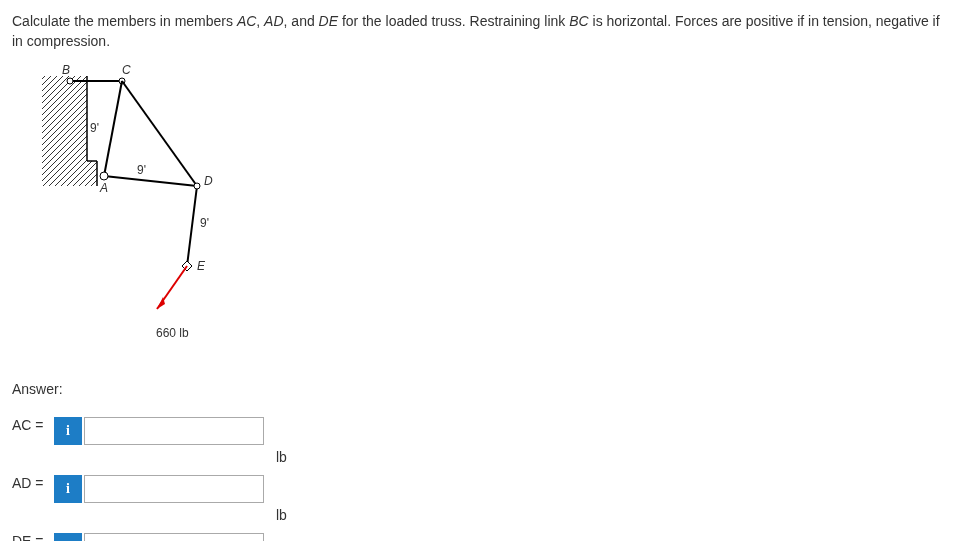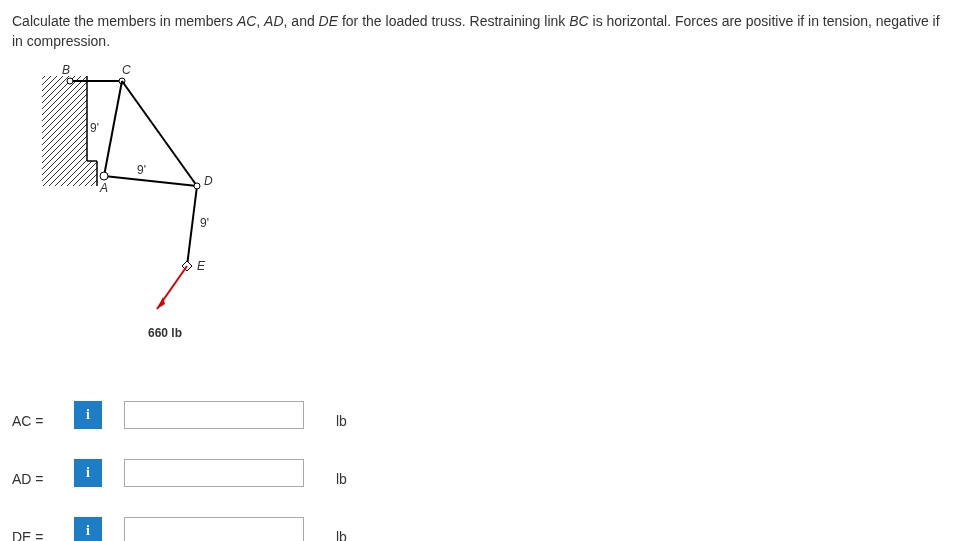--- a/index.html
+++ b/index.html
@@ -4,21 +4,21 @@
   <style>
     * { box-sizing: border-box; margin: 0; padding: 0; }
     body { font-family: Arial, sans-serif; background: #fff; padding: 12px; font-size: 14px; color: #333; }
     .problem-statement { margin-bottom: 20px; line-height: 1.4; }
     .problem-statement i { }
     .diagram { position: relative; width: 220px; height: 280px; margin: 20px 0 30px 20px; }
     .diagram svg { overflow: visible; }
     .diagram-label { position: absolute; font-size: 12px; font-style: italic; }
     .answer-section { margin-top: 30px; }
     .answer-header { margin-bottom: 20px; }
-    .answer-row { display: flex; align-items: flex-end; margin-bottom: 10px; gap: 22px; }
+    .answer-row { display: flex; align-items: flex-start; margin-bottom: 10px; gap: 2px; }
     .answer-label { width: 40px; }
     .info-box { width: 28px; height: 28px; background: #1d7dc6; color: #fff; display: flex; align-items: center; justify-content: center; font-weight: bold; font-style: normal; font-family: serif; font-size: 14px; }
     .answer-input { width: 180px; height: 28px; border: 1px solid #aaa; padding: 2px 6px; }
     .unit { margin-left: 10px; margin-top: 32px; }
   </style>
 </head>
 <body>
 
 <div class="problem-statement">
   <span>Calculate the members in members </span><i>AC</i><span>, </span><i>AD</i><span>, and </span><i>DE</i><span> for the loaded truss. Restraining link </span><i>BC</i><span> is horizontal. Forces are positive if in tension, negative if in compression.</span>
@@ -63,24 +63,25 @@
 
   </svg>
   <div class="diagram-label" style="top:-8px; left:30px;">B</div>
   <div class="diagram-label" style="top:-8px; left:90px;">C</div>
   <div class="diagram-label" style="top:110px; left:68px;">A</div>
   <div class="diagram-label" style="top:103px; left:172px;">D</div>
   <div class="diagram-label" style="top:188px; left:165px;">E</div>
   <div class="diagram-label" style="top:50px; left:58px; font-style:normal;">9'</div>
   <div class="diagram-label" style="top:92px; left:105px; font-style:normal;">9'</div>
   <div class="diagram-label" style="top:145px; left:168px; font-style:normal;">9'</div>
-  <div class="diagram-label" style="top:255px; left:116px; font-style:normal;font-weight:bold;">660 lb</div>
+  <div class="diagram-label" style="top:255px; left:124px; font-style:normal;">660 lb</div>
 </div>
 
 <div class="answer-section">
+  <div class="answer-header">Answer:</div>
 
   <div class="answer-row">
     <span class="answer-label">AC =</span>
     <span class="info-box">i</span>
     <input class="answer-input" type="text" value="" style="">
     <span class="unit">lb</span>
   </div>
 
   <div class="answer-row">
     <span class="answer-label">AD =</span>

